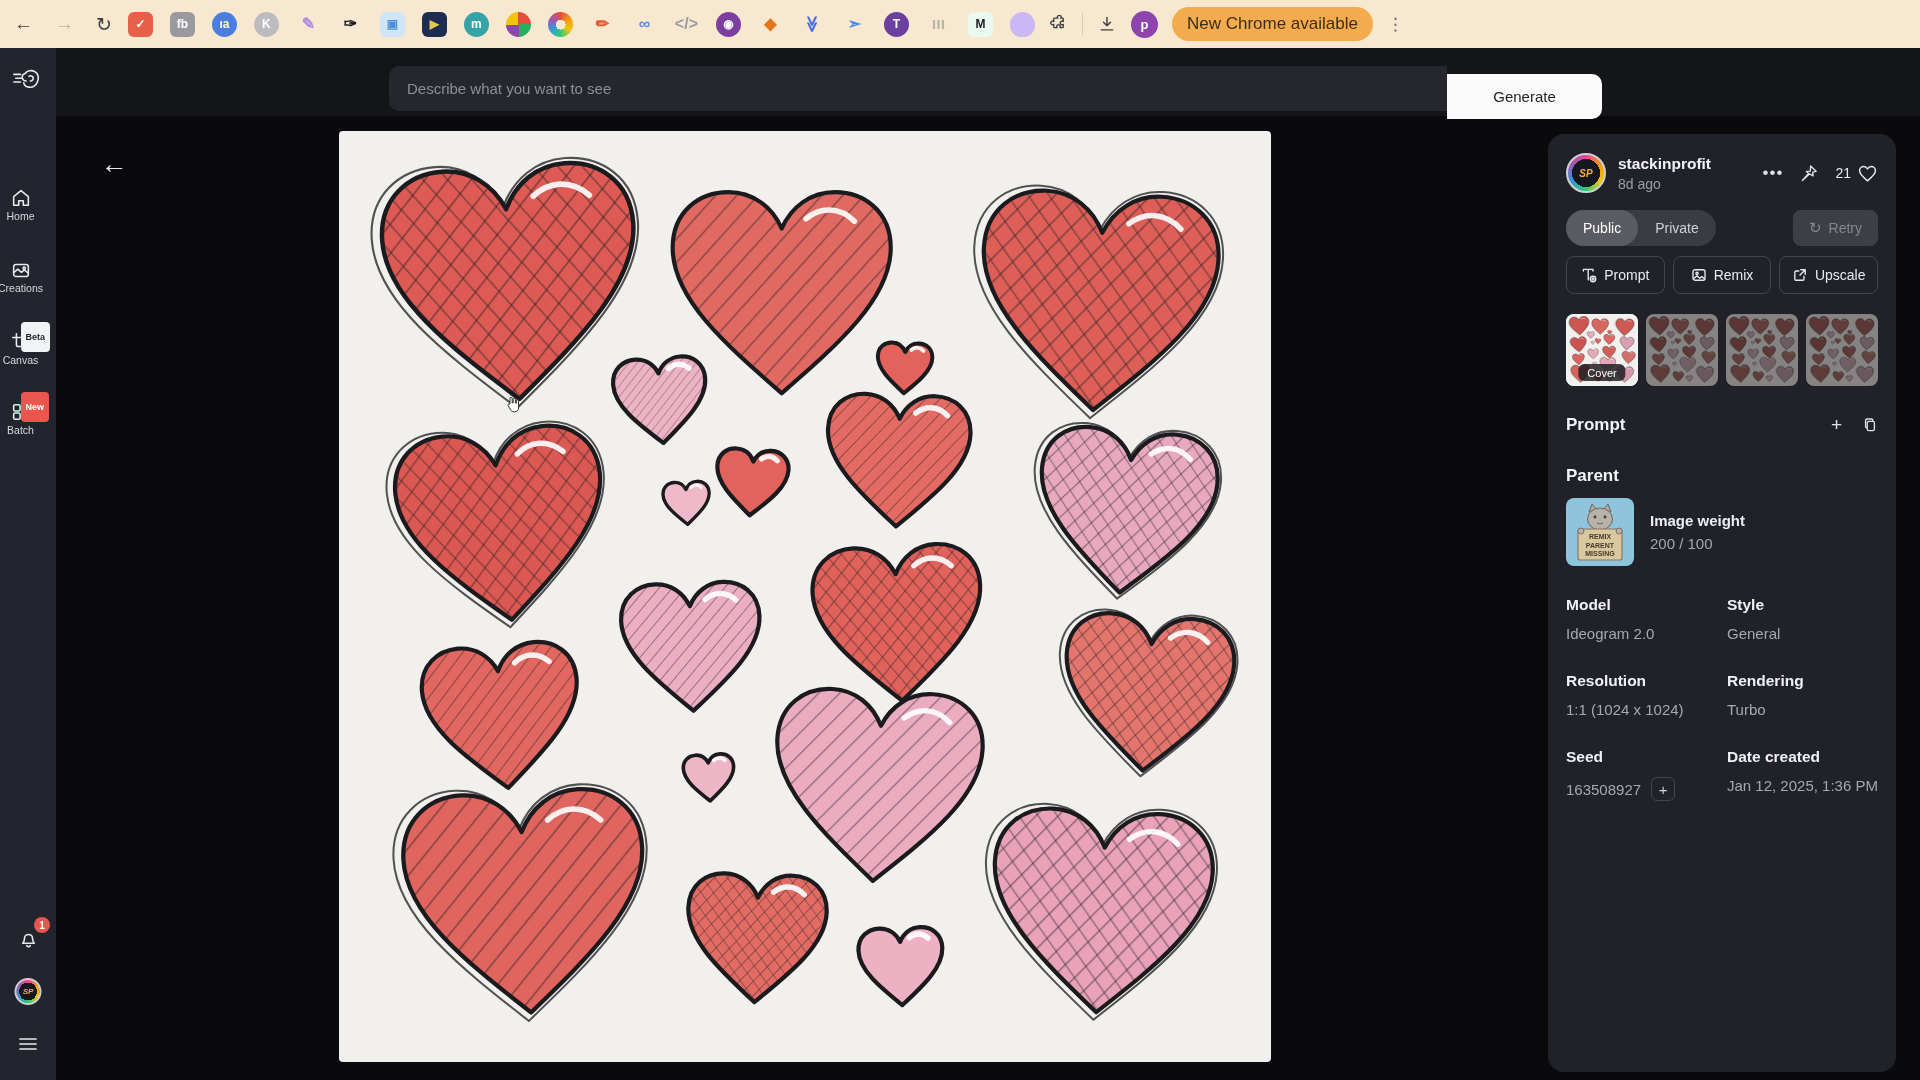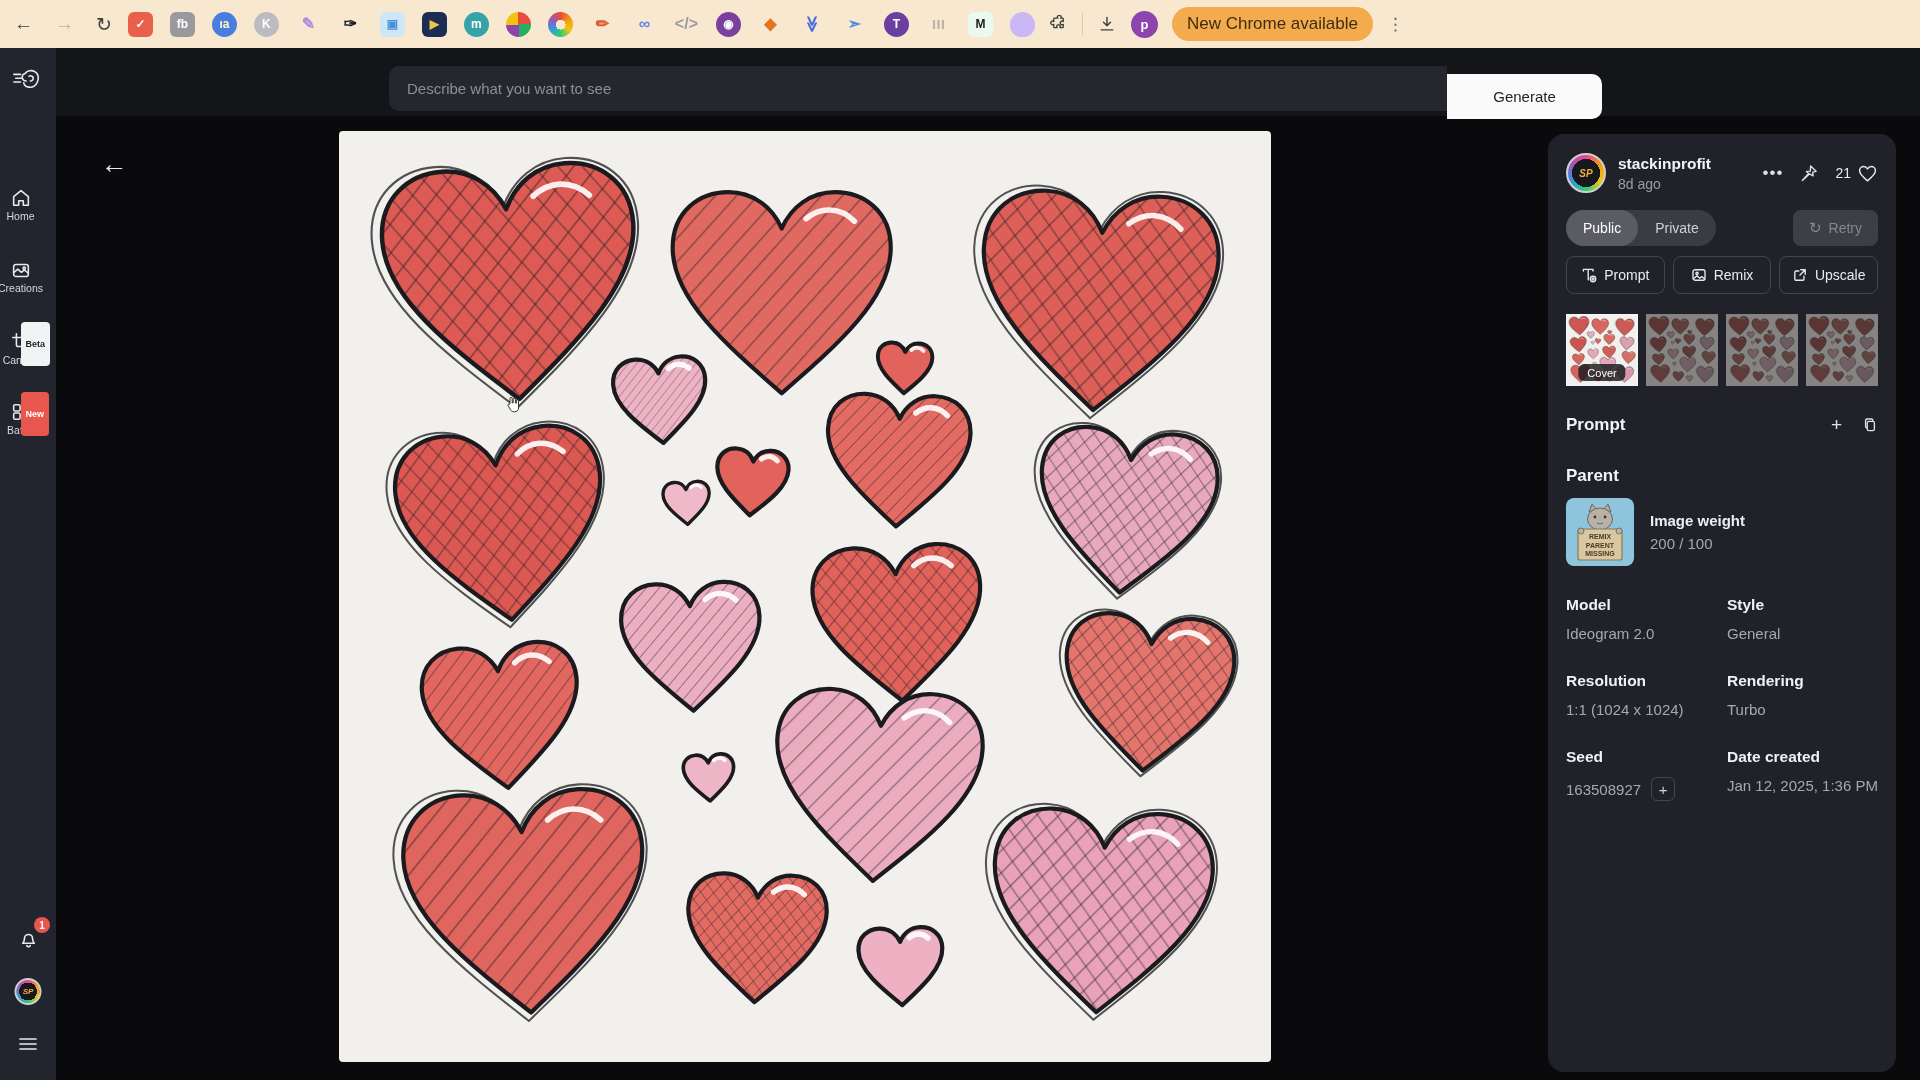--- a/index.html
+++ b/index.html
@@ -26,21 +26,21 @@
   .profile-avatar { width:27px; height:27px; border-radius:50%; background:#8d44ad; color:#fff; font-size:13px; font-weight:700; display:flex; align-items:center; justify-content:center; cursor:pointer; }
   .update-chip { height:34px; padding:0 15px; background:#f3ab4d; border-radius:17px; display:flex; align-items:center; font-size:17px; color:#3d2e12; cursor:pointer; white-space:nowrap; }
   .kebab-v { font-size:17px; color:#5f6368; cursor:pointer; margin-right:8px; }
 
   
   .sidebar { position:absolute; left:0; top:48px; width:56px; height:1032px; background:#23252e; z-index:20; }
   .side-logo { position:absolute; top:18px; left:50%; transform:translateX(-50%); cursor:pointer; }
   .side-item { position:absolute; width:41px; display:flex; flex-direction:column; align-items:center; cursor:pointer; }
   .side-item .lab { font-size:10.5px; color:#d7d8dd; }
   .icon-wrap { position:relative; width:24px; height:24px; display:flex; align-items:center; justify-content:center; }
-  .mini-badge { position:absolute; top:-8px; left:12px; font-size:9px; font-weight:700; padding:17px 5px; border-radius:4px; white-space:nowrap; }
+  .mini-badge { position:absolute; top:-8px; left:12px; font-size:9px; font-weight:700; padding:10px 5px; border-radius:4px; white-space:nowrap; }
   .badge-beta { background:#f2f3f5; color:#1e1f24; }
   .badge-new { background:#e8564e; color:#fff; }
   .side-bottom-item { position:absolute; left:50%; transform:translateX(-50%); cursor:pointer; }
   .notif-badge { position:absolute; top:-9px; right:-10px; min-width:16px; height:16px; border-radius:8px; background:#e8564e; color:#fff; font-size:10px; font-weight:700; display:flex; align-items:center; justify-content:center; padding:0 4px; }
   .side-avatar { width:27px; height:27px; border-radius:50%; border:2px solid #cfcfd4;
     background: radial-gradient(circle at 50% 50%, #17181d 0 55%, transparent 55%),
       conic-gradient(#e84393,#f39c12,#f1c40f,#2ecc71,#3498db,#9b59b6,#e84393);
     display:flex; align-items:center; justify-content:center; font-size:8px; font-weight:700; font-style:italic; color:#f3b03f; }
 
   
@@ -75,21 +75,21 @@
   .pill-seg { padding:0 17px; height:36px; display:flex; align-items:center; font-size:14px; border-radius:18px; cursor:pointer; color:#cfd0d5;text-align:right; }
   .pill-seg.active { background:#5a5b63; color:#fff; }
   .retry-btn { height:36px; padding:0 16px; background:#3e3f46; border-radius:8px; display:flex; align-items:center; gap:7px; font-size:14px; color:#87888f; cursor:default; }
 
   .action-row { margin-top:10px; display:flex; gap:8px; }
   .act-btn { flex:1; height:38px; border:1px solid #43444d; border-radius:8px; background:transparent; display:flex; align-items:center; justify-content:center; gap:7px; font-size:14px; color:#e9eaee; cursor:pointer; white-space:nowrap; }
   .canvas-row { margin-top:10px; display:flex; gap:8px; }
   .split-right { display:flex; align-items:center; padding-left:9px; margin-left:9px; border-left:1px solid #43444d; height:100%; }
 
   .thumb-row { margin-top:20px; display:flex; gap:8px; }
-  .thumb { position:relative; width:72px; height:72px; border-radius:0; overflow:hidden; cursor:pointer; }
+  .thumb { position:relative; width:72px; height:72px; border-radius:8px; overflow:hidden; cursor:pointer; }
   .thumb svg { display:block; width:72px; height:72px; }
   .thumb.dim svg { filter:brightness(0.55) saturate(0.55); }
   .thumb.selected { outline:2px solid #f2f3f5; outline-offset:-2px; }
   .cover-badge { position:absolute; left:50%; transform:translateX(-50%); bottom:5px; background:rgba(24,24,28,0.82); color:#fff; font-size:11px; padding:2.5px 9px; border-radius:6px; white-space:nowrap; }
 
   .sec-head { margin-top:28px; display:flex; align-items:center; }
   .sec-title { font-size:17px; font-weight:700; color:#f2f3f6; flex:1; }
   .sec-icons { display:flex; gap:20px; align-items:center; color:#dfe0e5; }
   .sec-icons .h-icon { font-size:19px; }
   .prompt-text-wrap { position:relative; margin-top:10px; }

